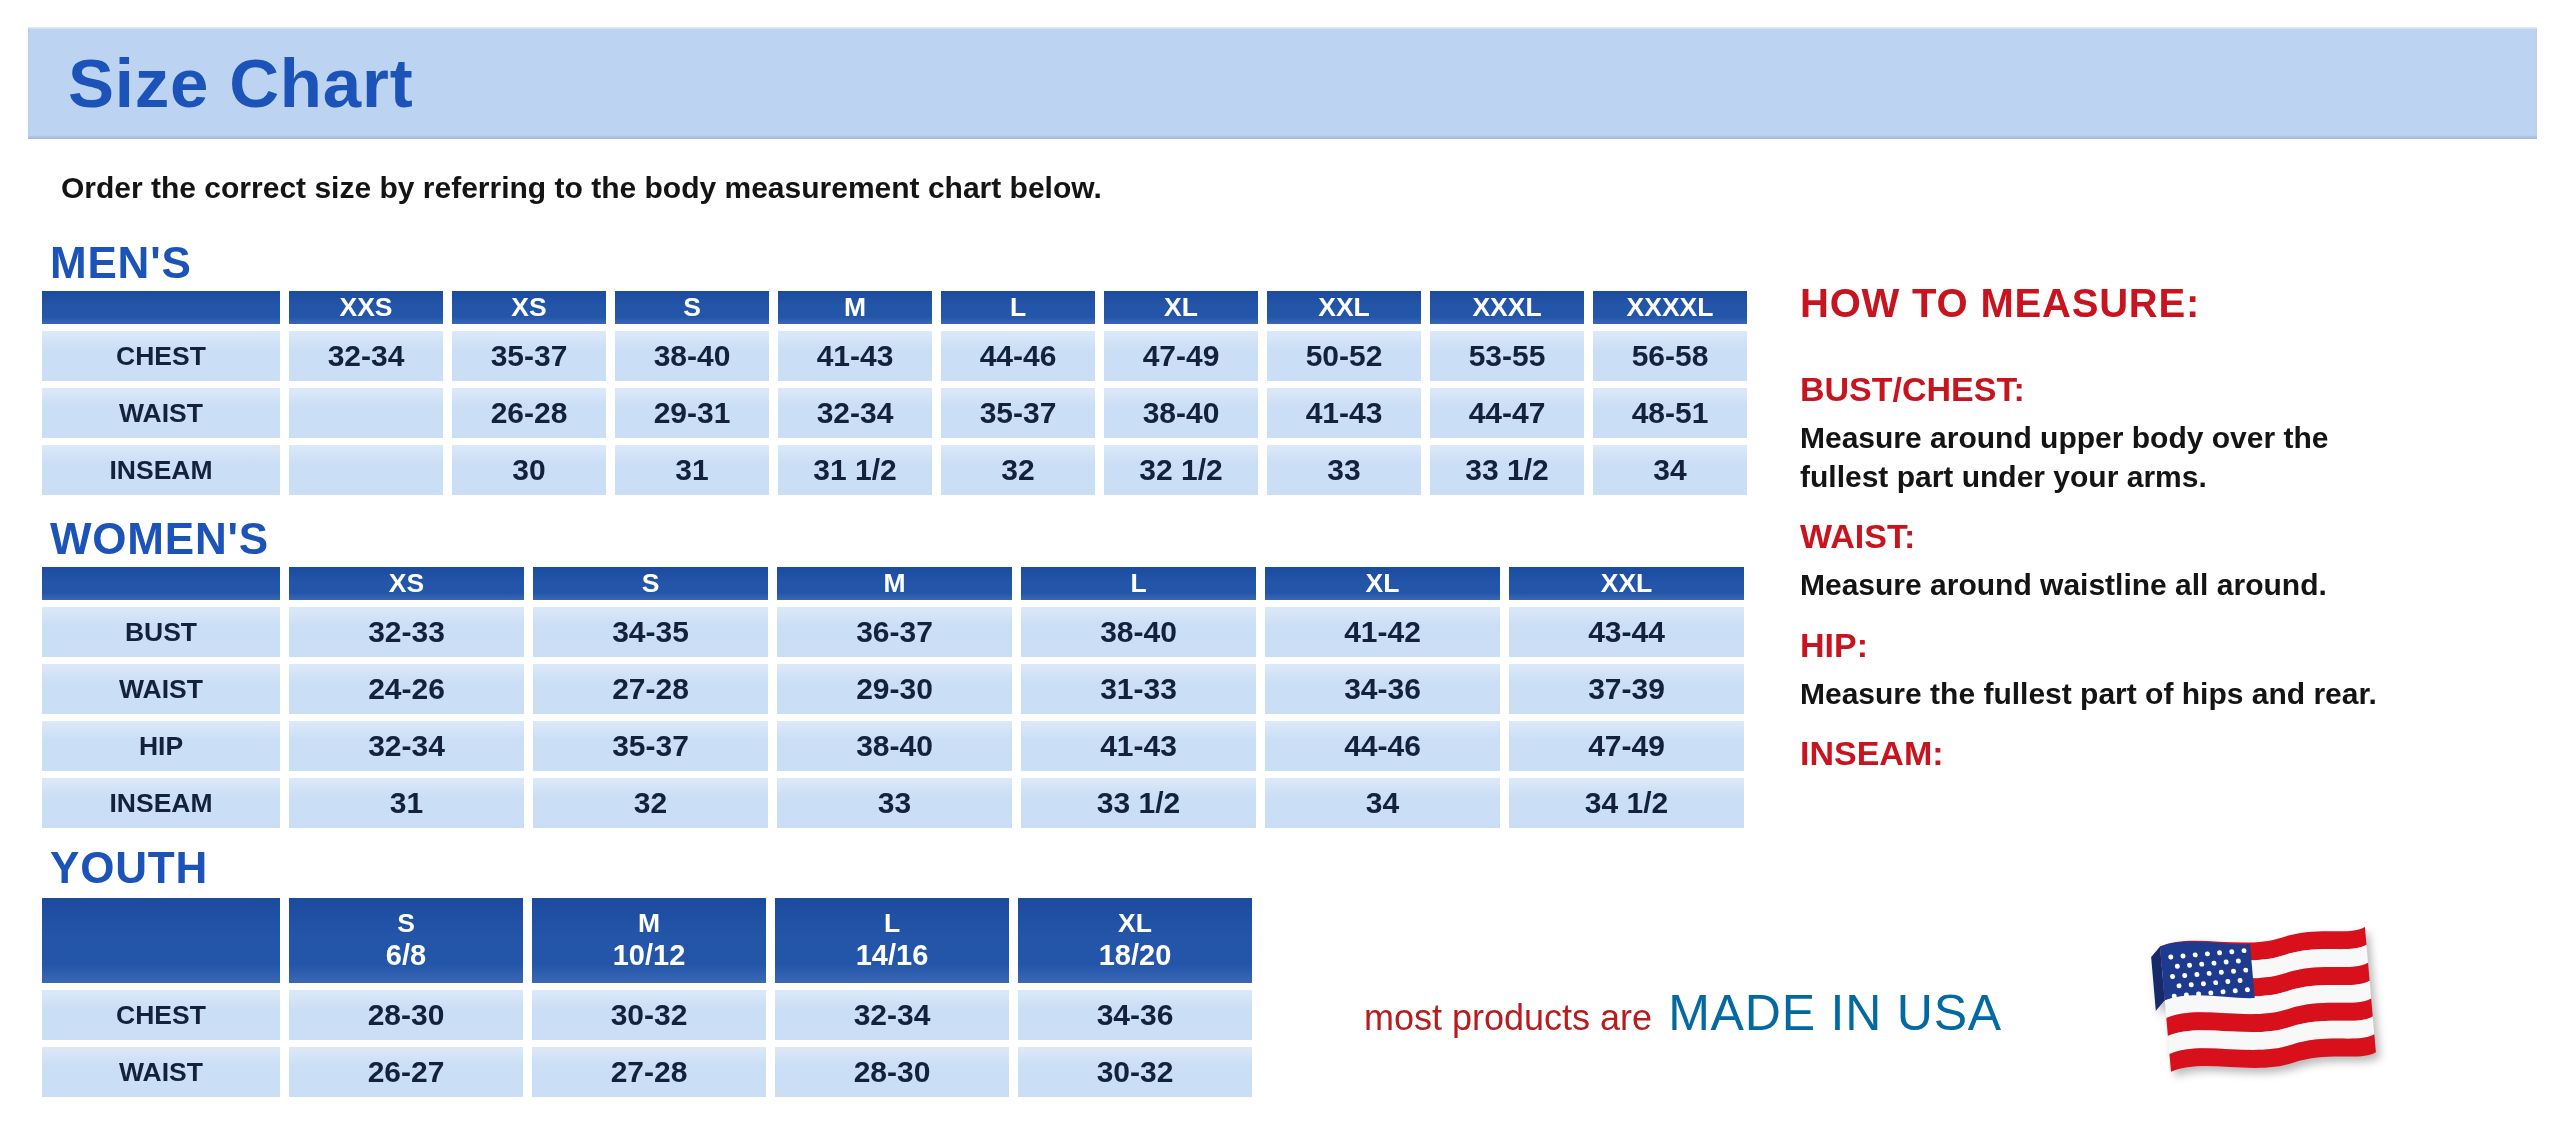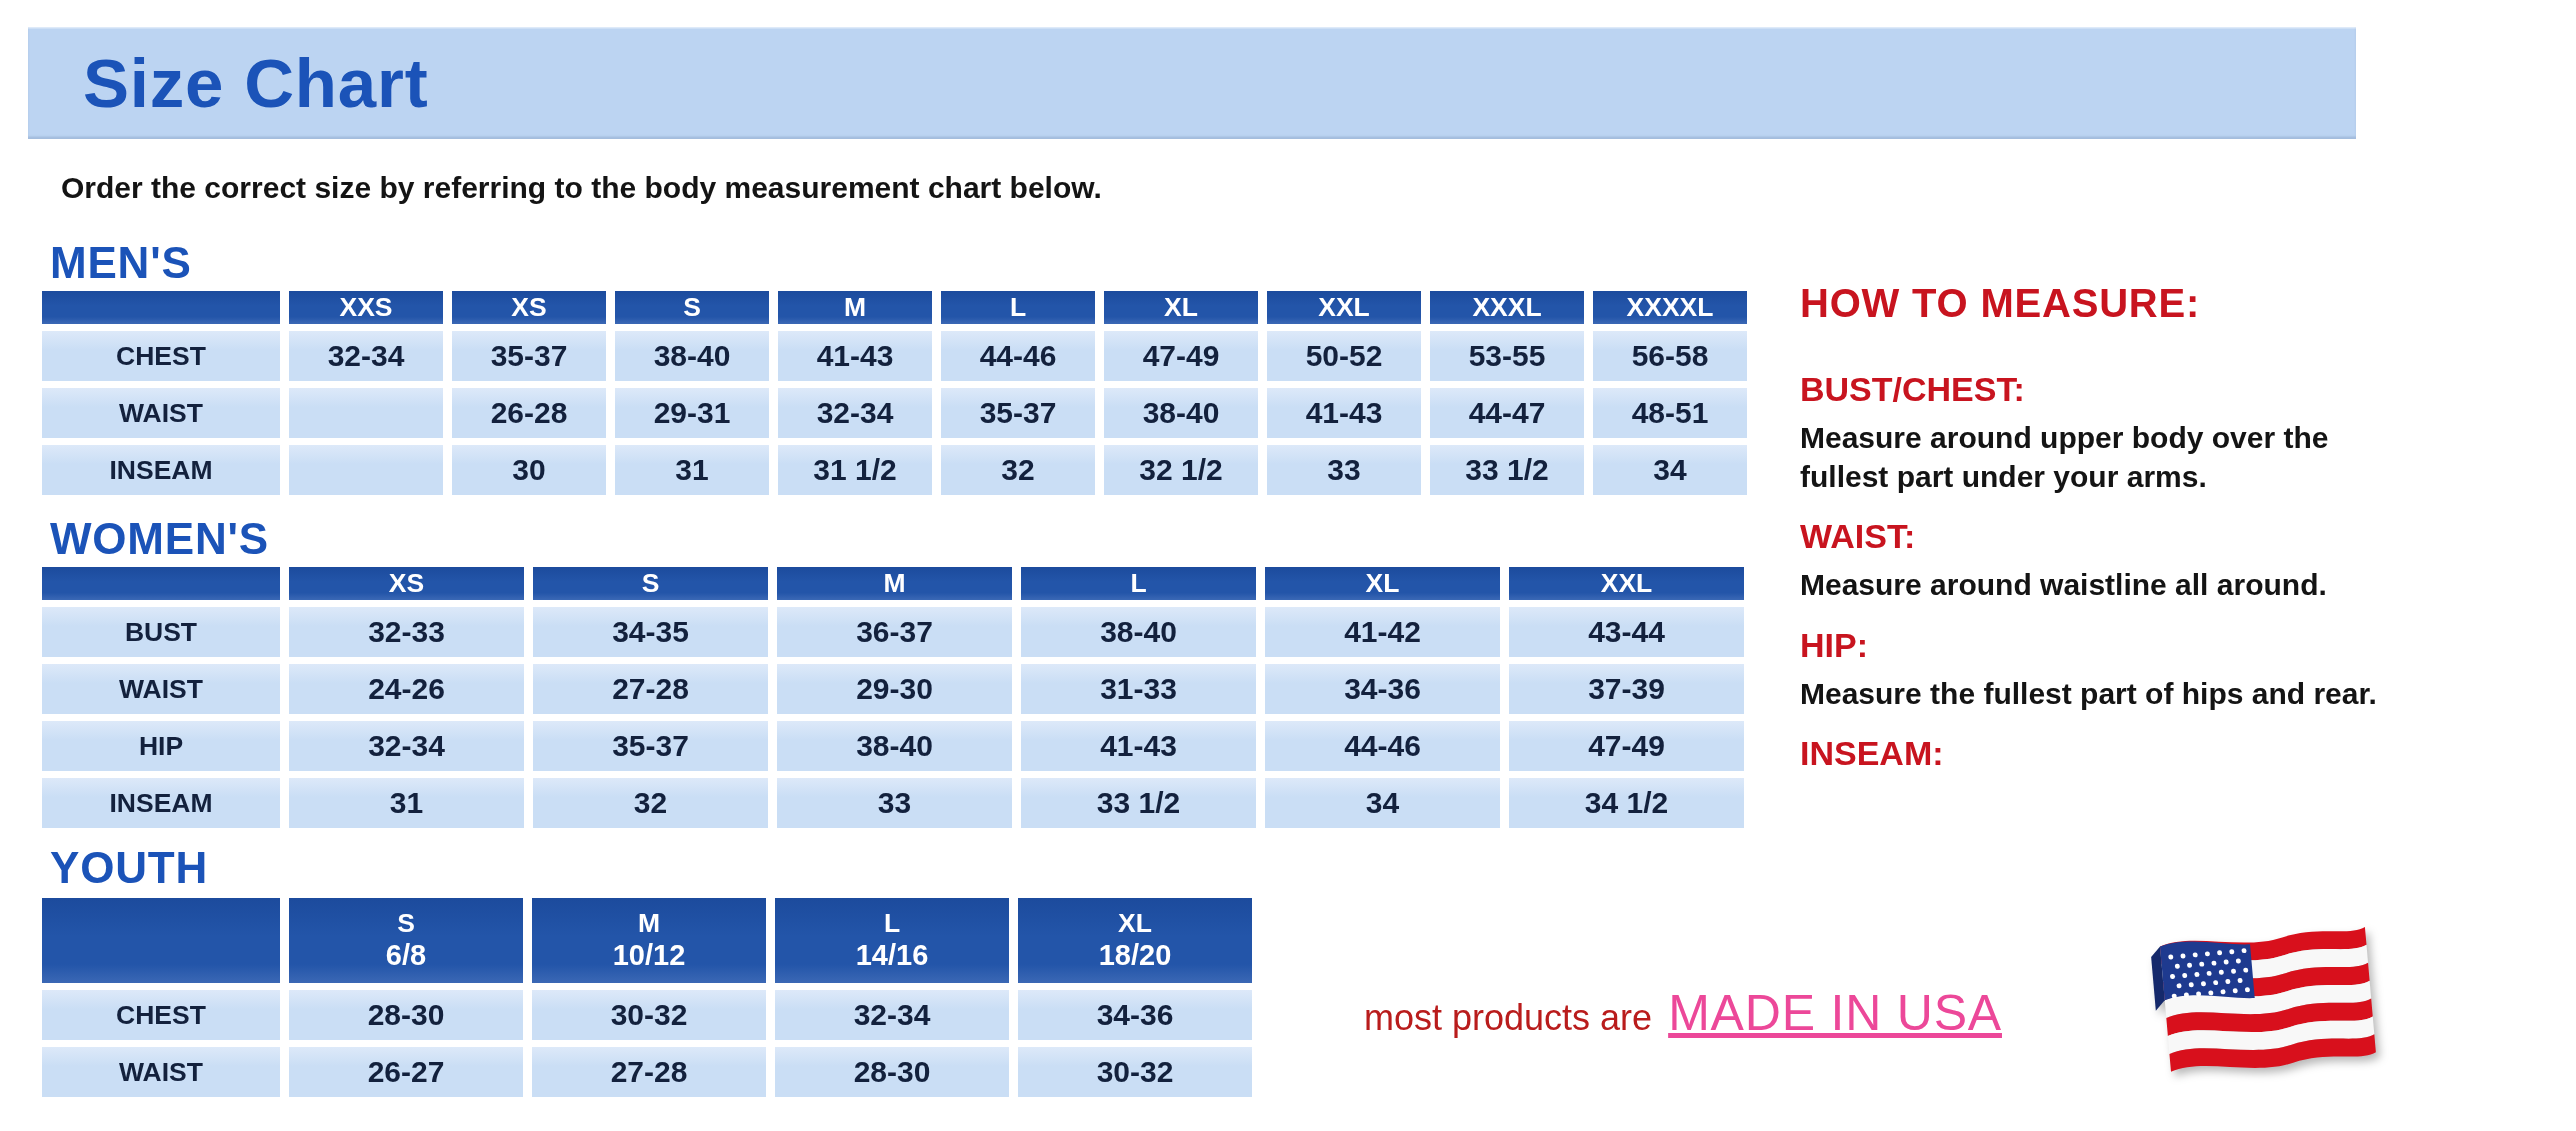--- a/index.html
+++ b/index.html
@@ -5,23 +5,23 @@
   html,body{margin:0;padding:0;}
   body{
     width:2576px;height:1132px;background:#ffffff;
     font-family:"Liberation Sans","DejaVu Sans",sans-serif;
     position:relative;overflow:hidden;
   }
   .page{position:absolute;inset:0;}
 
   
   .banner{
-    position:absolute;left:28px;top:27px;width:2328px;height:112px;
+    position:absolute;left:28px;top:27px;width:2509px;height:112px;
     background:var(--banner-blue);
-    display:flex;align-items:center;box-sizing:border-box;padding-left:55px;
+    display:flex;align-items:center;box-sizing:border-box;padding-left:40px;
     box-shadow:inset 0 1.6px 0 rgba(255,255,255,.5), inset 0 -2.4px 1.6px rgba(90,120,160,.25);
   }
   .banner h1{
     margin:0;font-size:69px;font-weight:bold;color:var(--title-blue);
     letter-spacing:0.8px;
   }
 
   
   .intro{
     position:absolute;left:61px;top:168px;margin:0;
@@ -78,21 +78,21 @@
     line-height:39px;margin:0 0 22.5px 0;white-space:pre-line;
   }
   .measure-desc.extra-gap{margin-top:17.7px;}
 
   
   .footer-usa{
     position:absolute;left:1364px;top:984px;
     display:flex;align-items:baseline;gap:16px;white-space:nowrap;
   }
   .footer-prefix{font-size:36px;color:#b91c1c;}
-  .footer-emphasis{font-size:50px;color:#ec4899;letter-spacing:0.8px;text-decoration:underline;}
+  .footer-emphasis{font-size:50px;color:#0369a1;letter-spacing:0.8px;}
   .flag-wrap{position:absolute;left:2149px;top:924px;width:245px;height:173px;
     filter:drop-shadow(4px 5.6px 4px rgba(0,0,0,.28));}
 </style>
 </head>
 <body style="--banner-blue: #bcd4f2; --title-blue: #1b53b8; --header-blue: #2355a9; --header-blue-dark: #1c4b9d; --cell-blue: #cadef5; --cell-blue-light: #dde9f9; --heading-red: #c8141f; --text-dark: #141414; --cell-text: #13213d; --flag-red: #d8101c; --flag-navy: #1e3a8f;">
 
 <div class="page">
 
   <header class="banner">
     <h1>Size Chart</h1>

